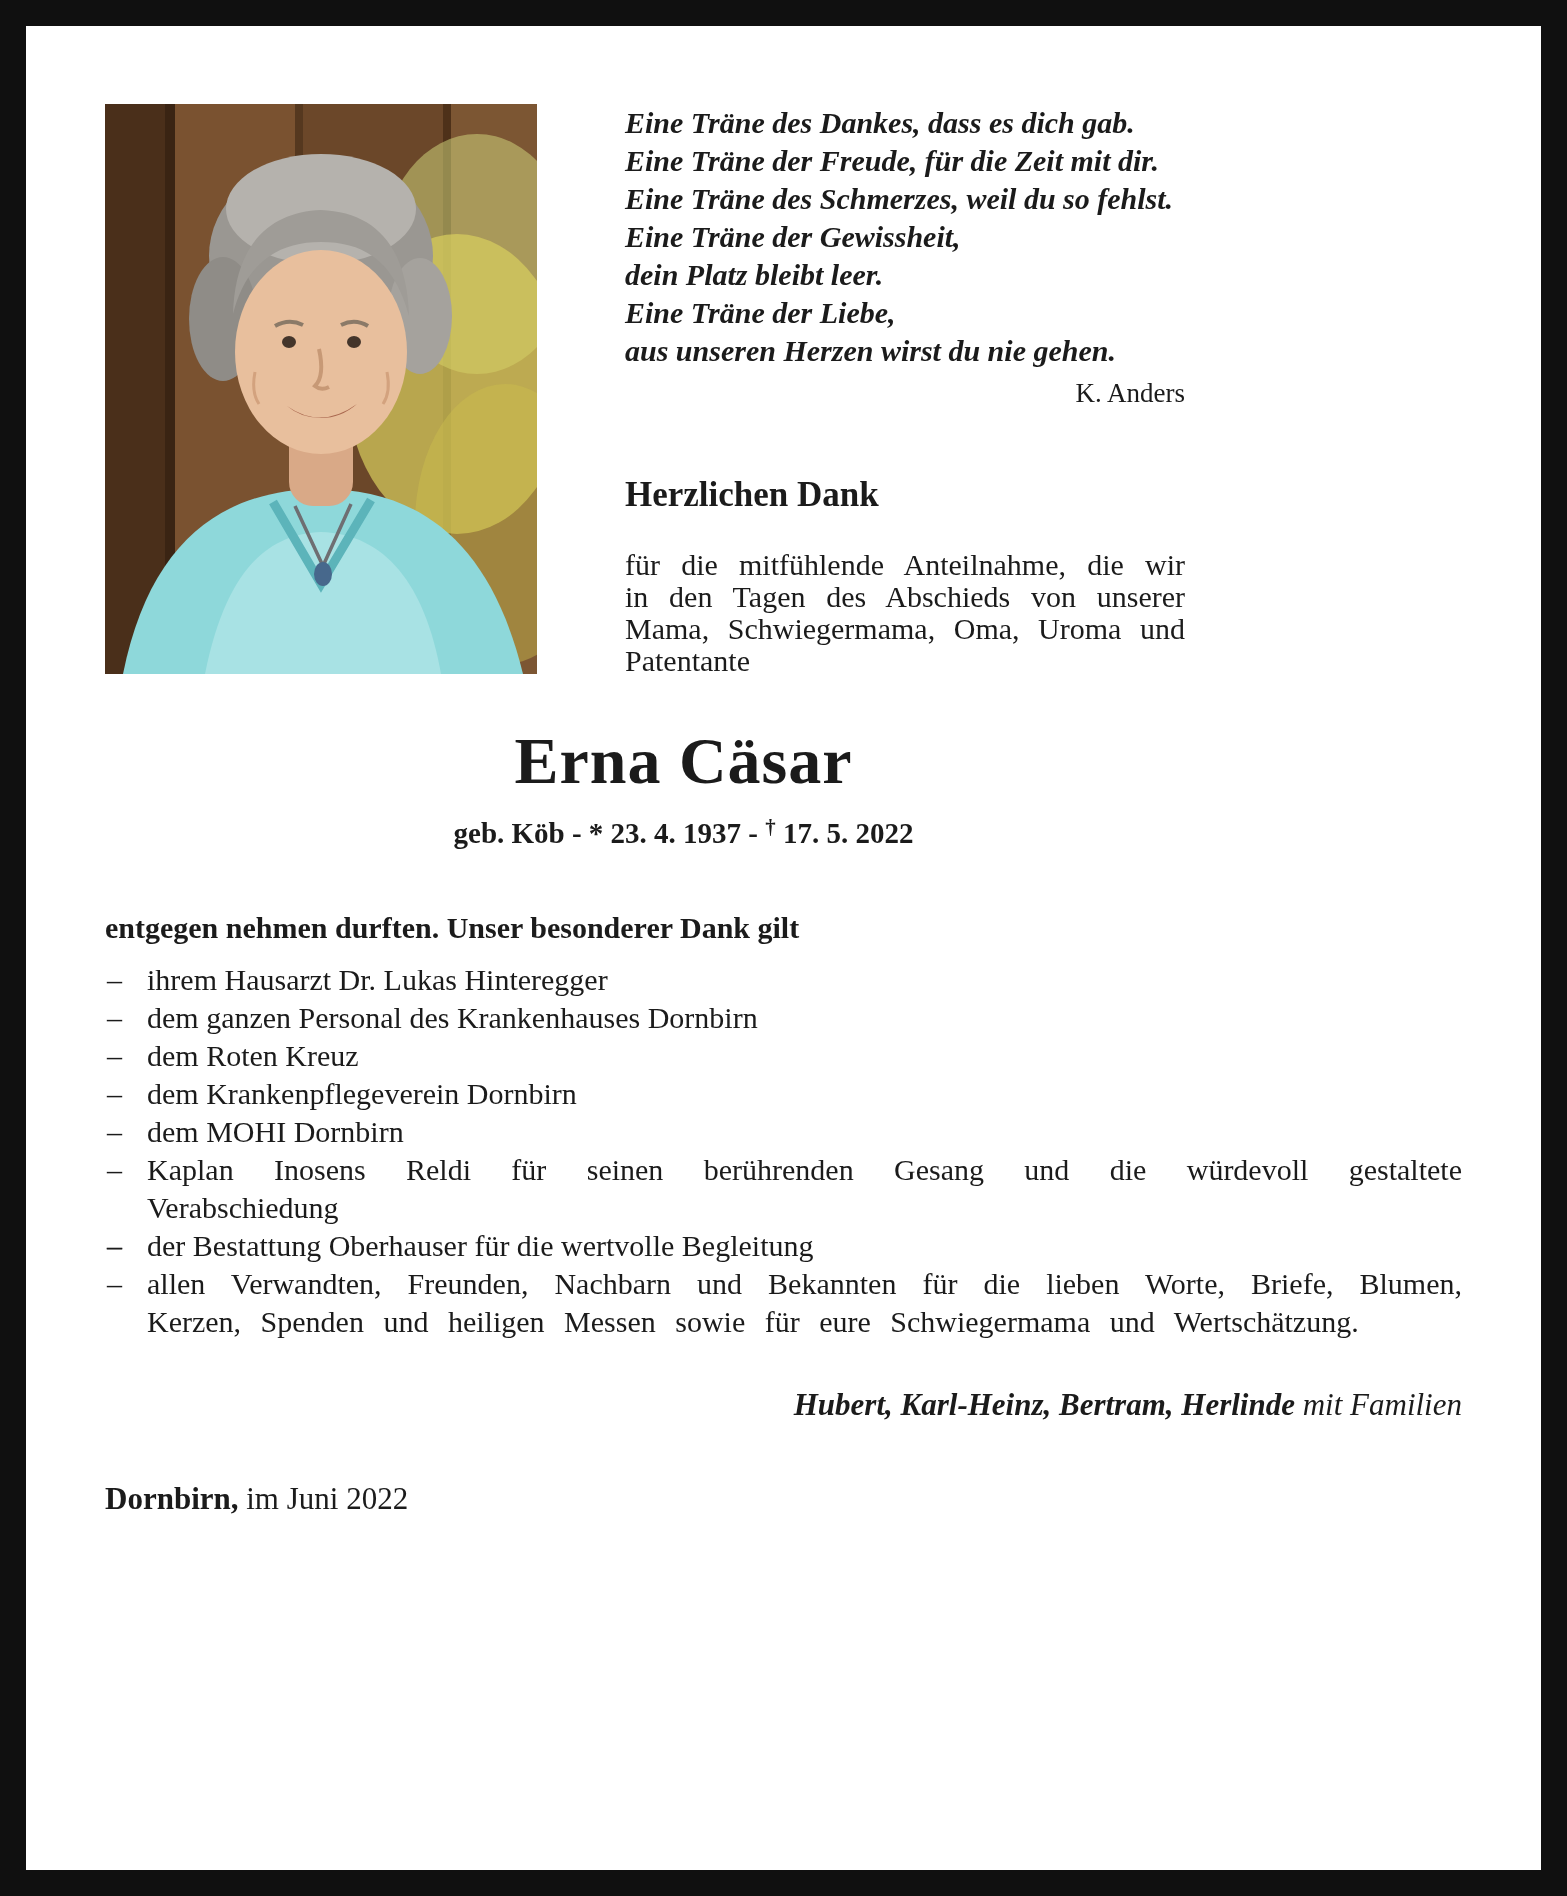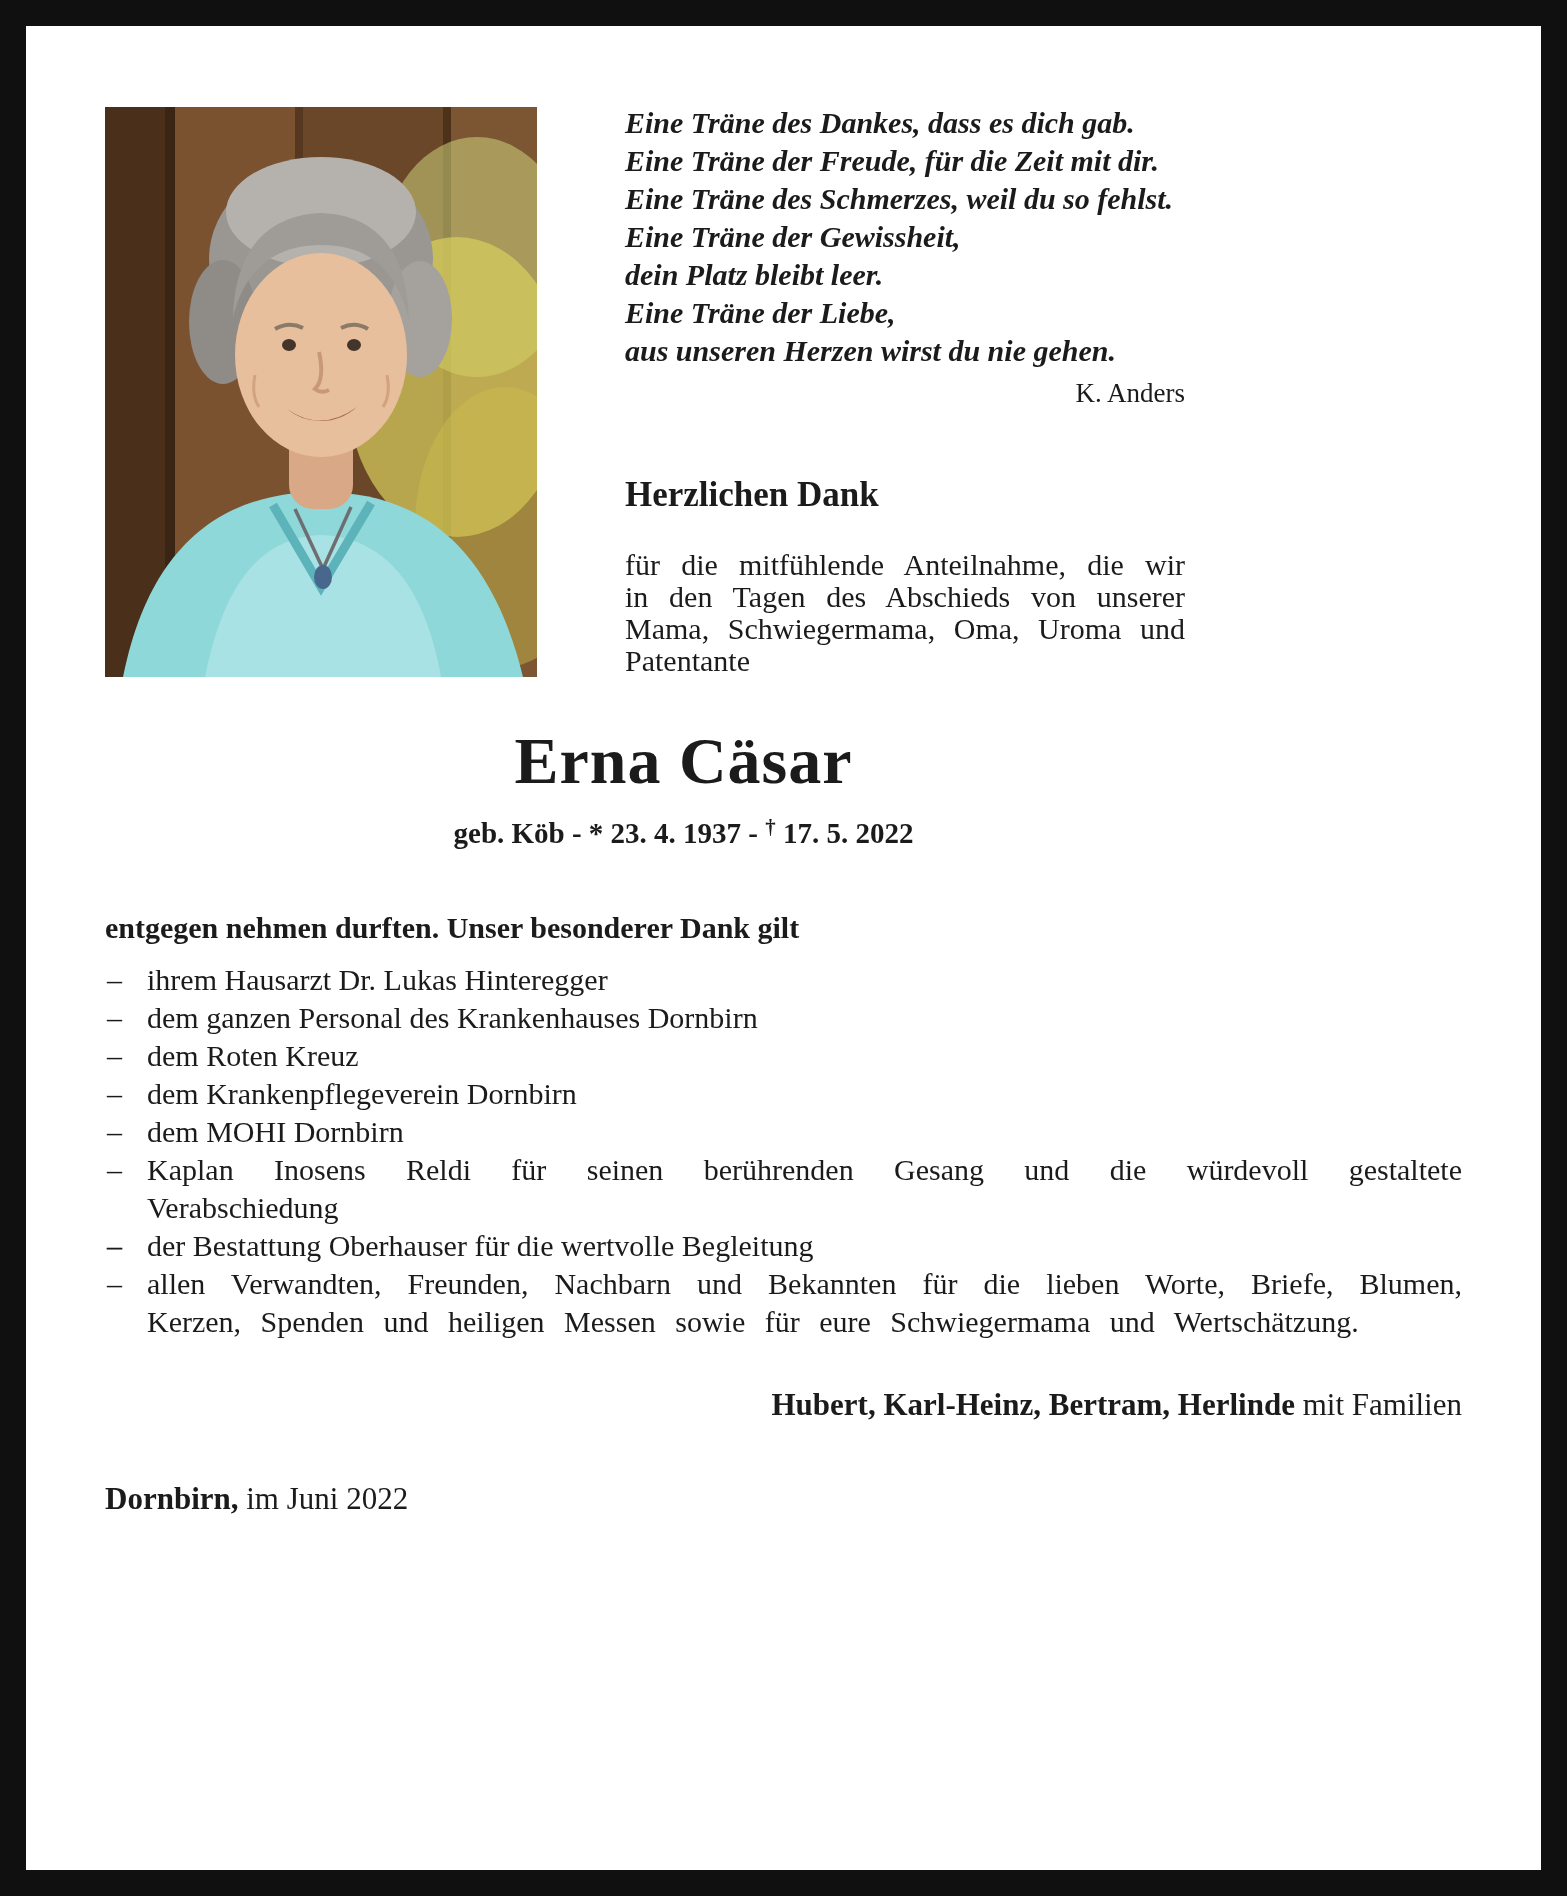--- a/index.html
+++ b/index.html
@@ -11,21 +11,21 @@
     font-family:"Liberation Serif","DejaVu Serif",serif;
     color:#1b1b1b;
   }
   .page{
     box-sizing:border-box;
     width:100%;height:100%;
     padding:78px 79px 60px 79px;
     overflow:hidden;
   }
   
-  .top-row{display:flex;align-items:flex-end;}
+  .top-row{display:flex;align-items:flex-start;}
   .photo-wrap{width:432px;height:570px;flex:0 0 432px;overflow:hidden;}
   .photo-wrap svg{display:block;}
   .right-col{width:560px;margin-left:88px;}
   .poem{font-style:italic;font-weight:bold;font-size:30px;line-height:38px;}
   .poem-line{white-space:nowrap;}
   .attribution{text-align:right;font-size:27px;margin-top:8px;}
   .thanks-heading{font-weight:bold;font-size:35px;margin-top:66px;}
   .thanks-intro{
     font-size:30px;line-height:32px;margin-top:34px;
     text-align:justify;word-spacing:0.32em;
@@ -34,21 +34,21 @@
   .name-block{text-align:center;padding-right:200px;margin-top:46px;}
   .deceased-name{font-size:66px;font-weight:600;letter-spacing:1px;}
   .deceased-dates{font-size:29px;font-weight:bold;margin-top:16px;}
   .dagger{font-size:0.72em;vertical-align:0.45em;}
   
   .lead{font-size:30px;margin-top:61px;font-weight:bold;}
   ul.thanks-list{list-style:none;margin:16px 0 0 0;padding:0;font-size:30px;line-height:38px;}
   ul.thanks-list li{position:relative;padding-left:42px;}
   ul.thanks-list li .dash{position:absolute;left:2px;top:0;}
   ul.thanks-list li.wide{text-align:justify;word-spacing:0.40em;}
-  .signature{margin-top:46px;text-align:right;font-size:31px;}
+  .signature{margin-top:46px;text-align:right;font-size:31px;font-style:italic;}
   .signature .names{font-weight:bold;}
   .footer{margin-top:58px;font-size:31px;}
   .footer .place{font-weight:bold;}
 </style>
 </head>
 <body>
 
 <div class="page">
 
   <div class="top-row">

